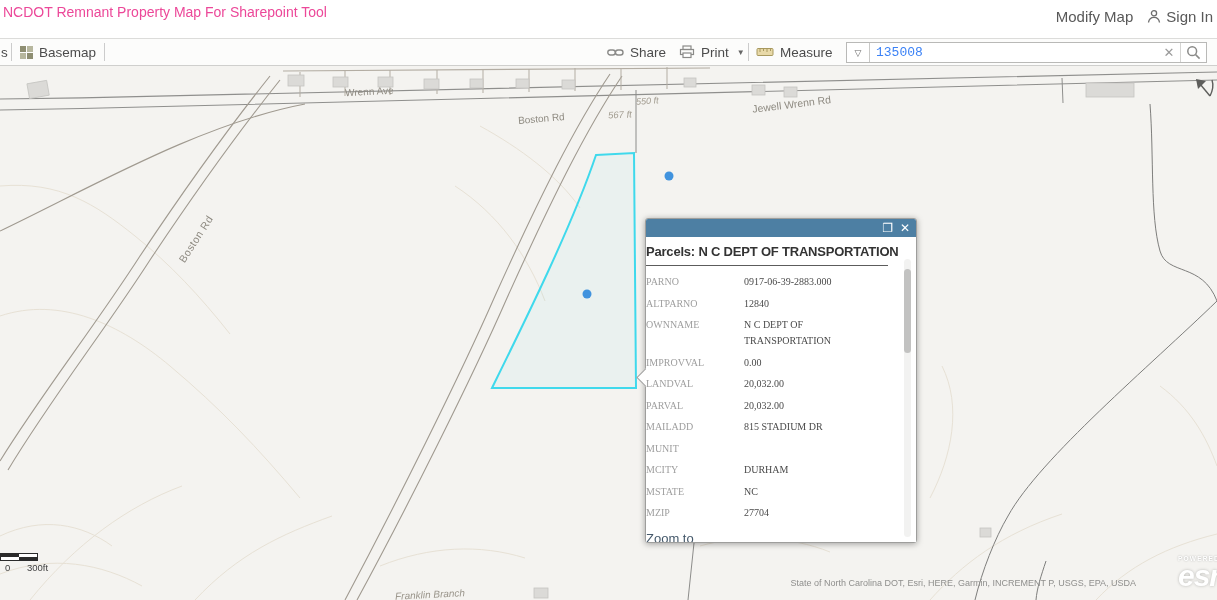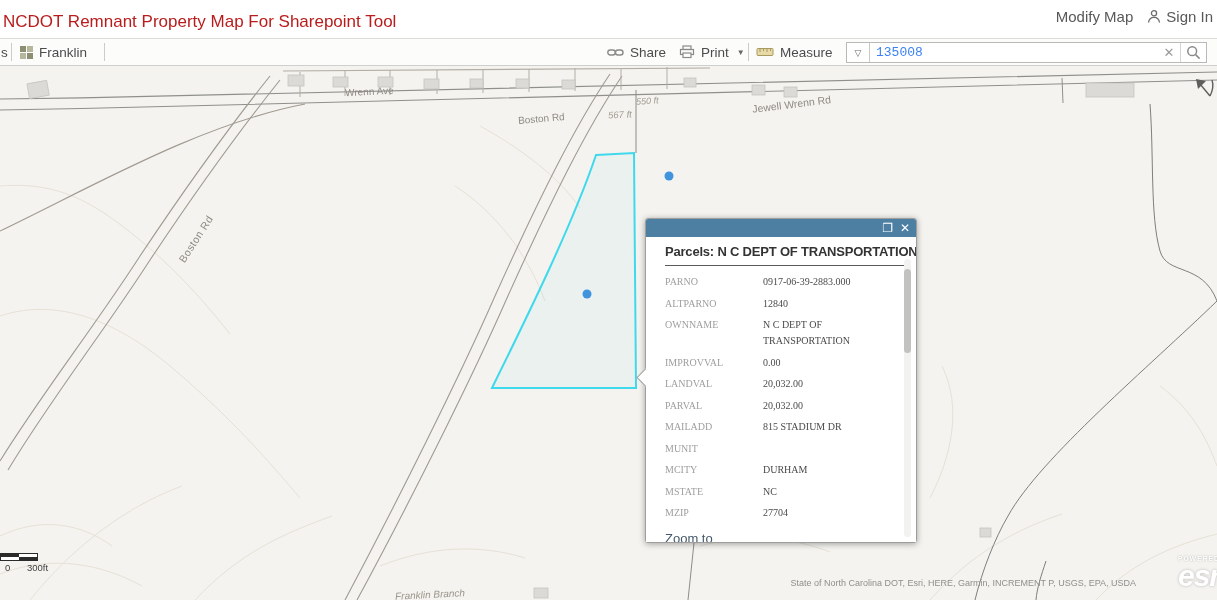--- a/index.html
+++ b/index.html
@@ -1,21 +1,21 @@
 <!DOCTYPE html>
 <html><head>
 <meta charset="utf-8">
 <style>
   * { margin:0; padding:0; box-sizing:border-box; }
   body { font-family:"Liberation Sans", sans-serif; background:#fff; }
   .app { position:relative; width:1217px; height:600px; overflow:hidden; background:#fff; }
 
   
   .header { position:absolute; left:0; top:0; width:1217px; height:38px; background:#fff; }
-  .app-title { position:absolute; left:3px; top:4px; font-size:17px; color:#b91c1c; font-weight:400; white-space:nowrap;margin-top:8px; }
+  .app-title { position:absolute; left:3px; top:4px; font-size:14px; color:#ec4899; font-weight:400; white-space:nowrap; }
   .hdr-right { position:absolute; right:4px; top:8px; display:flex; align-items:center; gap:14px; }
   .hdr-link { font-size:15px; color:#595959; cursor:pointer; display:flex; align-items:center; gap:5px;justify-content:center; }
 
   
   .toolbar { position:absolute; left:0; top:38px; width:1217px; height:28px; background:#fcfcfb;
              border-top:1px solid #dcdcda; border-bottom:1px solid #cfcfcd; }
   .tb-item { position:absolute; top:0; height:26px; display:flex; align-items:center; gap:6px;
              font-size:13.5px; color:#4c4c4c; cursor:pointer; }
   .tb-sep { position:absolute; top:4px; width:1px; height:18px; background:#ccc; }
   .bm-grid { display:grid; grid-template-columns:6px 6px; grid-template-rows:6px 6px; gap:1px; }
@@ -57,21 +57,21 @@
                text-shadow:0 0 3px #b5b5b2; }
 
   
   .popup { position:absolute; left:645px; top:218px; width:272px; height:325px; background:#fff;
            border:1px solid #9e9e9c; border-radius:3px; box-shadow:0 1px 6px rgba(0,0,0,.35); }
   .pp-pointer { position:absolute; left:-7px; top:152px; width:13px; height:13px; background:#fff;
                 border-left:1px solid #9e9e9c; border-bottom:1px solid #9e9e9c; transform:rotate(45deg); }
   .pp-titlebar { position:relative; height:18px; background:#4d7fa3; border-radius:2px 2px 0 0; }
   .pp-winbtns { position:absolute; right:6px; top:1px; display:flex; gap:7px; color:#fff; font-size:12px; line-height:16px; }
   .pp-winbtn { cursor:pointer; }
-  .pp-body { position:relative; background:#fff; height:305px; padding:7px 14px 6px 19px; overflow:hidden; }
+  .pp-body { position:relative; background:#fff; height:305px; padding:7px 14px 6px 0; overflow:hidden; }
   .pp-heading { font-size:13px; font-weight:bold; color:#333; letter-spacing:-0.2px; white-space:nowrap; }
   .pp-divider { border:0; border-top:1px solid #5c5c5c; margin:6px 0 8px 0; width:242px; }
   .pp-row { display:flex; margin-bottom:5.5px; font-size:10px; line-height:16px;font-family:Liberation Serif, serif; }
   .pp-lbl { width:98px; flex:none; color:#9e9e9e; }
   .pp-val { width:146px; color:#4a4a4a; }
   .pp-zoomto { display:inline-block; margin-top:4px; font-size:13px; color:#44586a; cursor:pointer; }
   .pp-scrolltrack { position:absolute; right:5px; top:22px; bottom:5px; width:7px; background:#f2f2f1; border-radius:4px; }
   .pp-scrollthumb { position:absolute; right:0; top:10px; width:7px; height:84px; background:#c2c2c1; border-radius:4px; cursor:pointer; }
 
   .icon-svg { display:block; }
@@ -105,21 +105,21 @@
     </div>
     <div class="tb-sep" style="left:11px;"></div>
 
     <div class="tb-item" style="left:20px;">
       <span class="bm-grid">
           <span></span>
           <span></span>
           <span></span>
           <span></span>
         </span>
-      <span>Franklin</span>
+      <span>Basemap</span>
     </div>
     <div class="tb-sep" style="left:104px;"></div>
 
     <div class="tb-item" style="left:607px;">
       <span>
         <svg class="icon-svg" width="17" height="11" viewBox="0 0 17 11">
           <rect x="0.8" y="3" width="7.5" height="5" rx="2.5" fill="none" stroke="#8a8a88" stroke-width="1.4"></rect>
           <rect x="8.5" y="3" width="7.5" height="5" rx="2.5" fill="none" stroke="#8a8a88" stroke-width="1.4"></rect>
         </svg>
       </span>

